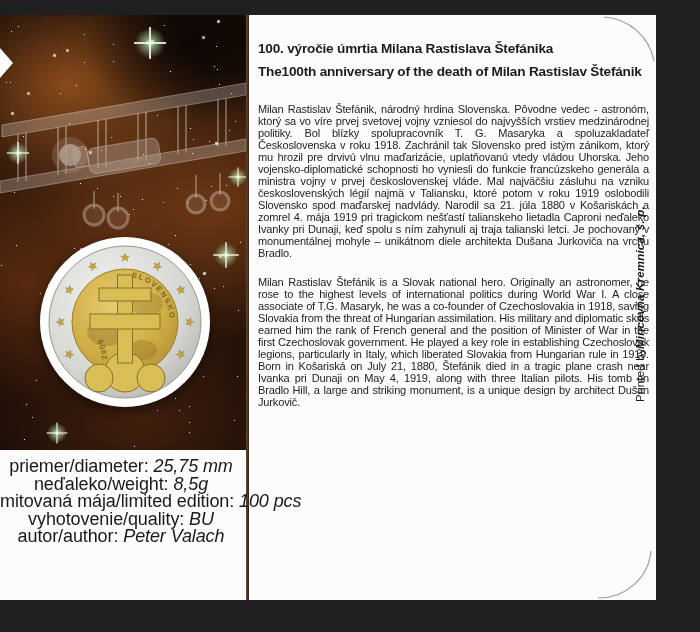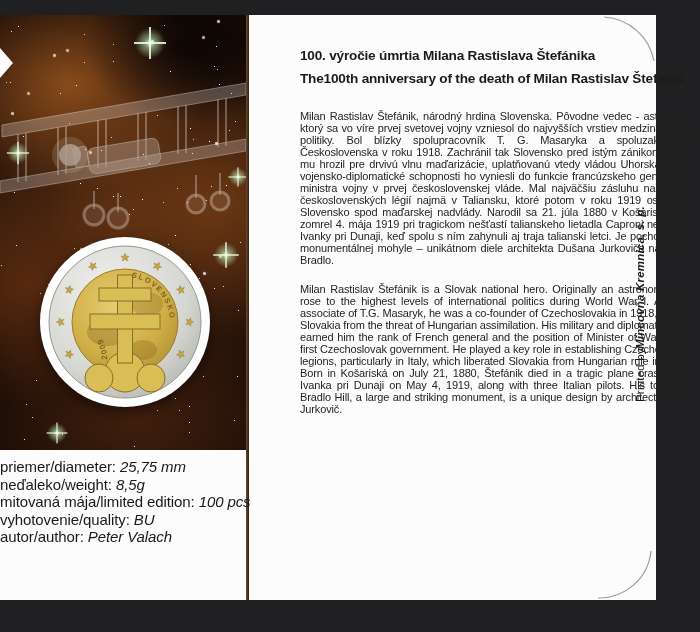--- a/index.html
+++ b/index.html
@@ -44,27 +44,27 @@
   .coin-wrap{position:absolute;left:35px;top:217px;width:180px;height:180px;
     filter:drop-shadow(0 5px 7px rgba(0,0,0,.5));}
   
   .fold-line{
     position:absolute;left:246px;top:0;width:3px;height:585px;
     background:linear-gradient(to right,#6b4a2e,#35200f);
   }
   
   .specs{
     position:absolute;left:0;top:443px;width:242px;
-    text-align:left;font-size:15px;line-height:17.6px;
+    text-align:center;font-size:18px;line-height:17.6px;
     letter-spacing:-0.1px;white-space:nowrap;color:#1c1a19;
   }
   .spec-label{font-style:normal;}
   .spec-value{font-style:italic;}
   
-  .text-col{position:absolute;left:258px;top:29px;width:391px;margin-left:42px;}
+  .text-col{position:absolute;left:258px;top:22px;width:391px;}
   .title{font-weight:bold;font-size:13.6px;line-height:23px;letter-spacing:-0.2px;color:#1d1b1a;}
   .para{
     text-align:justify;font-size:11px;line-height:12px;
     letter-spacing:-0.15px;color:#262321;margin:0;
   }
   .para-sk{margin-top:20px;}
   .para-en{margin-top:17px;}
   
   .printed-by{
     position:absolute;left:630px;top:145px;width:20px;height:288px;

